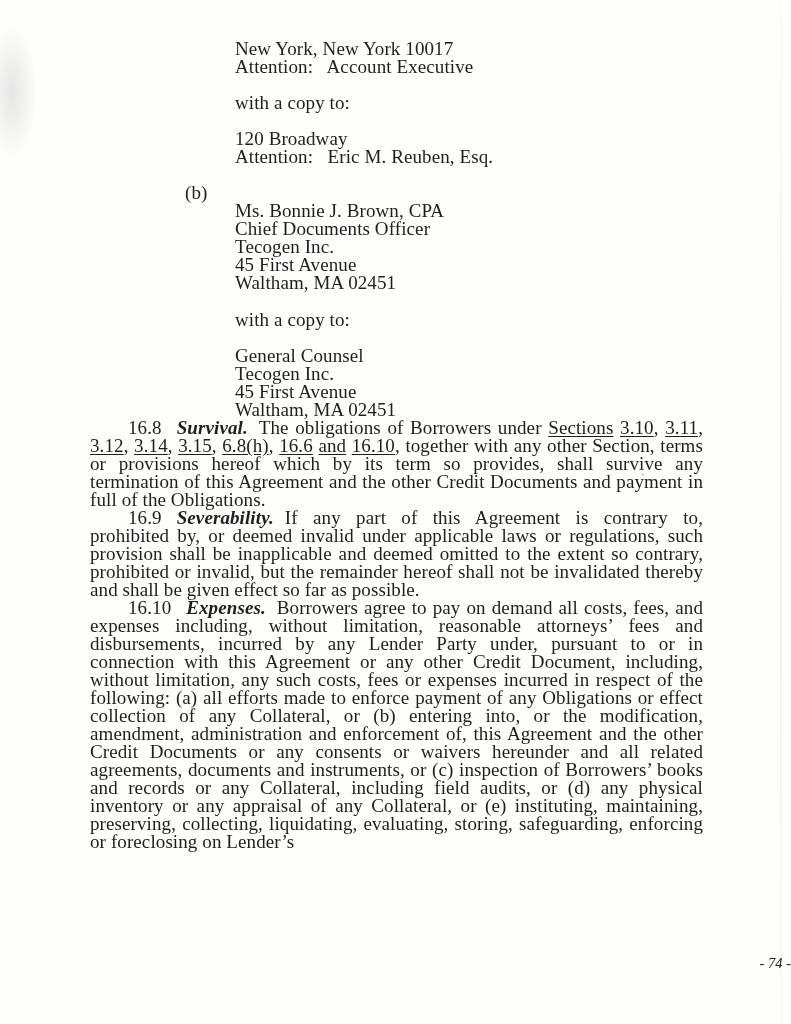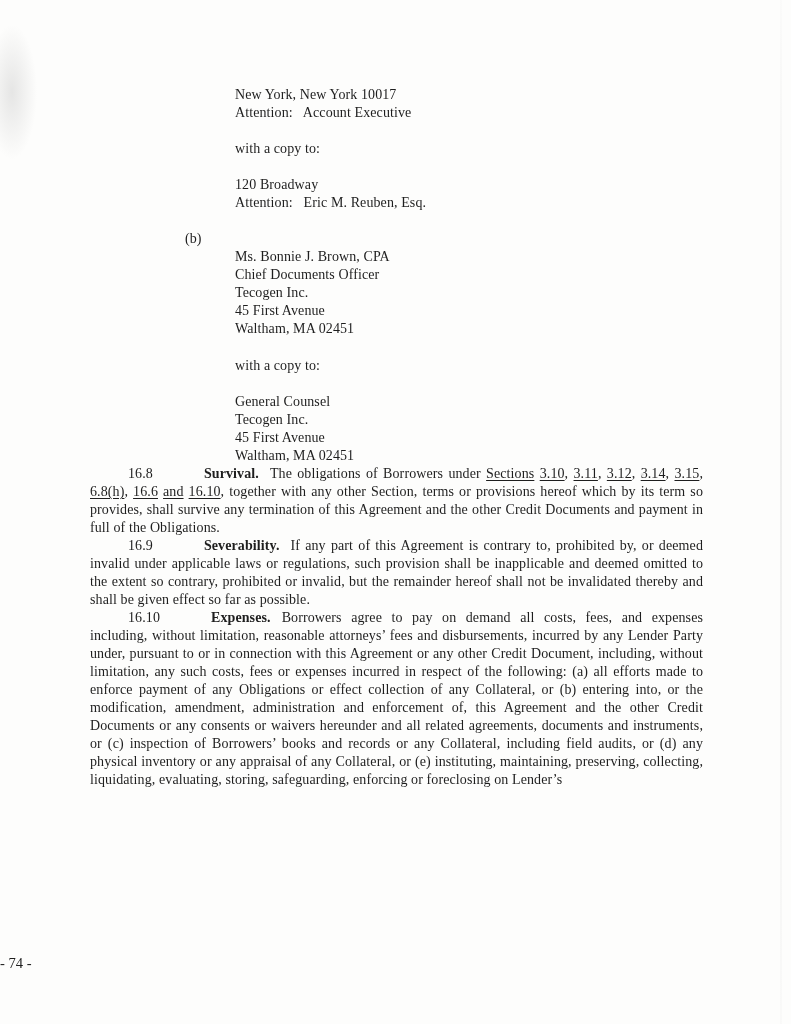--- a/index.html
+++ b/index.html
@@ -26,45 +26,45 @@
   }
   .speck {
     position: absolute; left: 640px; top: 472px; width: 5px; height: 5px;
     background: radial-gradient(circle, rgba(160,160,160,0.45), rgba(160,160,160,0) 70%);
     border-radius: 50%;
   }
 
   .content {
     position: absolute; left: 90px; top: 0;
     width: 613px;
-    padding-top: 86px;
-    font-size: 14px;
+    padding-top: 40px;
+    font-size: 19px;
     line-height: 18px;
     letter-spacing: 0.1px;
   }
 
   .addr { margin-left: 145px; }
   .addr-line { white-space: pre-wrap; }
 
   .m15 { }
   .m17 { margin-top: 17px; }
   .m18 { margin-top: 18px; }
   .m19 { margin-top: 19px; }
 
   .item-b { margin-top: 18px; margin-left: 95px; display: flex; }
   .item-b .marker { flex: 0 0 50px; }
 
   p.sec { margin: 0; text-align: justify; text-indent: 38px; }
   .sec .num { margin-right: 15px; }
-  .sec .title { font-weight: bold; margin-right: 11px; margin-left: 36px; }
+  .sec .title { font-weight: bold; font-style: italic; margin-right: 11px; }
   .u { text-decoration: underline; text-underline-offset: 2px; }
 
   .footer {
     position: absolute; left: 0; top: 955px; width: 791px;
-    text-align: left; font-size: 14.6px; white-space: pre-wrap;
+    text-align: right; font-size: 14.6px; white-space: pre-wrap; font-style: italic;
   }
 </style>
 </head>
 <body>
 
 <div class="page">
 
   <div class="smudge-topleft"></div>
   <div class="streak-right"></div>
   <div class="speck"></div>

